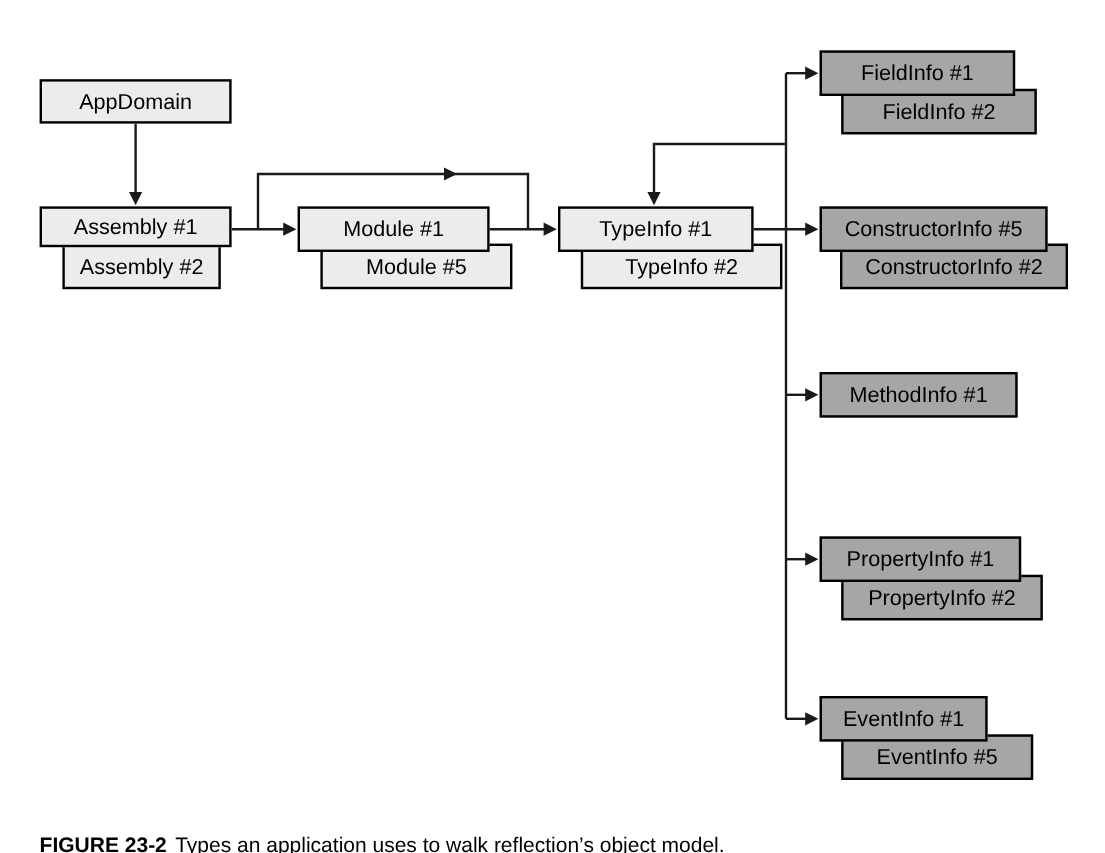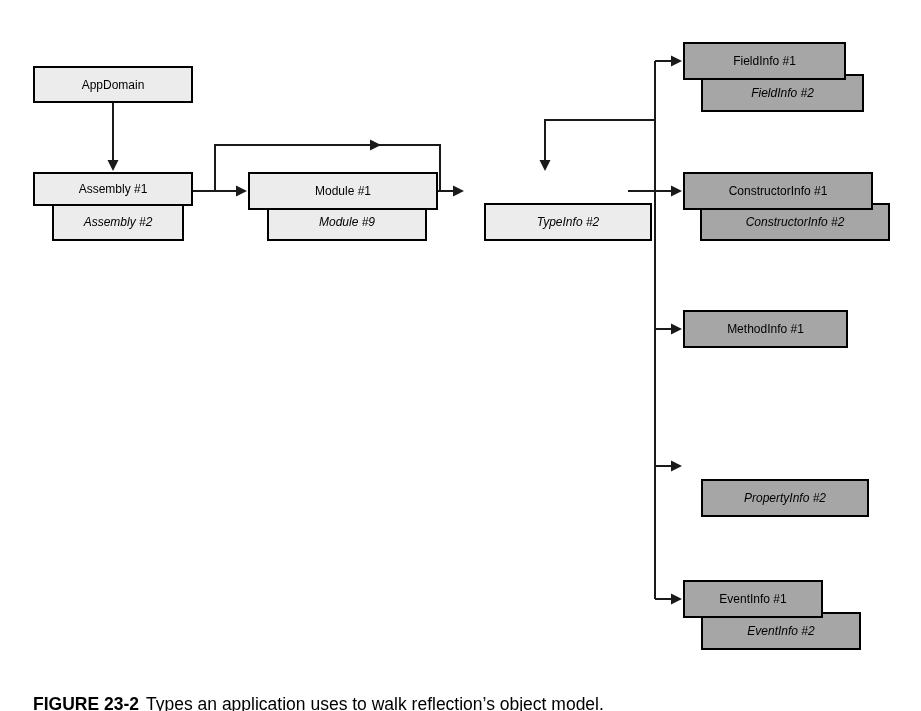--- a/index.html
+++ b/index.html
@@ -12,27 +12,27 @@
     overflow: hidden;
   }
   svg.wires { position: absolute; left: 0; top: 0; z-index: 0; }
   .box {
     position: absolute;
     box-sizing: border-box;
     display: flex;
     align-items: center;
     justify-content: center;
     border: 2px solid var(--border, #000000);
-    font-size: 12px;
+    font-size: 18px;
     line-height: 1;
     color: #000000;
     white-space: nowrap;
   }
   .layer1 { z-index: 2; }
-  .layer2 { z-index: 1; font-style: italic; }
+  .layer2 { z-index: 1; }
   .light { background: var(--light-box-fill, #ececec); }
   .dark  { background: var(--dark-box-fill, #a6a6a6); }
   .caption {
     position: absolute;
     left: 33px;
     top: 676px;
     font-size: 17.5px;
     color: #000000;
     z-index: 3;
   }
@@ -70,35 +70,37 @@
       <polygon points="682,466 671,460.5 671,471.5"></polygon>
       <polygon points="682,599 671,593.5 671,604.5"></polygon>
     </g>
   </svg>
 
   <div class="box light layer1" style="left:33px;  top:66px;  width:160px; height:37px">AppDomain</div>
 
   <div class="box light layer2" style="left:52px;  top:203px; width:132px; height:38px">Assembly #2</div>
   <div class="box light layer1" style="left:33px;  top:172px; width:160px; height:34px">Assembly #1</div>
 
-  <div class="box light layer2" style="left:267px; top:203px; width:160px; height:38px">Module #9</div>
-  <div class="box light layer1" style="left:248px; top:172px; width:190px; height:38px">Module #1</div>
+  <div class="box light layer2" style="left:267px; top:203px; width:160px; height:38px">Module #5</div>
+  <div class="box light layer1" style="left:248px; top:172px; width:160px; height:38px">Module #1</div>
 
   <div class="box light layer2" style="left:484px; top:203px; width:168px; height:38px">TypeInfo #2</div>
+  <div class="box light layer1" style="left:465px; top:172px; width:163px; height:38px">TypeInfo #1</div>
 
   <div class="box dark layer2" style="left:701px; top:74px;  width:163px; height:38px">FieldInfo #2</div>
   <div class="box dark layer1" style="left:683px; top:42px;  width:163px; height:38px">FieldInfo #1</div>
 
   <div class="box dark layer2" style="left:700px; top:203px; width:190px; height:38px">ConstructorInfo #2</div>
-  <div class="box dark layer1" style="left:683px; top:172px; width:190px; height:38px">ConstructorInfo #1</div>
+  <div class="box dark layer1" style="left:683px; top:172px; width:190px; height:38px">ConstructorInfo #5</div>
 
   <div class="box dark layer1" style="left:683px; top:310px; width:165px; height:38px">MethodInfo #1</div>
 
   <div class="box dark layer2" style="left:701px; top:479px; width:168px; height:38px">PropertyInfo #2</div>
+  <div class="box dark layer1" style="left:683px; top:447px; width:168px; height:38px">PropertyInfo #1</div>
 
-  <div class="box dark layer2" style="left:701px; top:612px; width:160px; height:38px">EventInfo #2</div>
+  <div class="box dark layer2" style="left:701px; top:612px; width:160px; height:38px">EventInfo #5</div>
   <div class="box dark layer1" style="left:683px; top:580px; width:140px; height:38px">EventInfo #1</div>
 
   <p class="caption">
     <strong>FIGURE 23-2</strong><span>Types an application uses to walk reflection’s object model.</span>
   </p>
 
 </div>
 
 </body></html>

